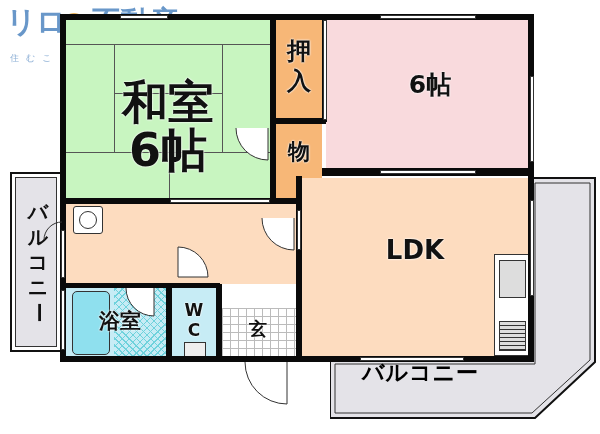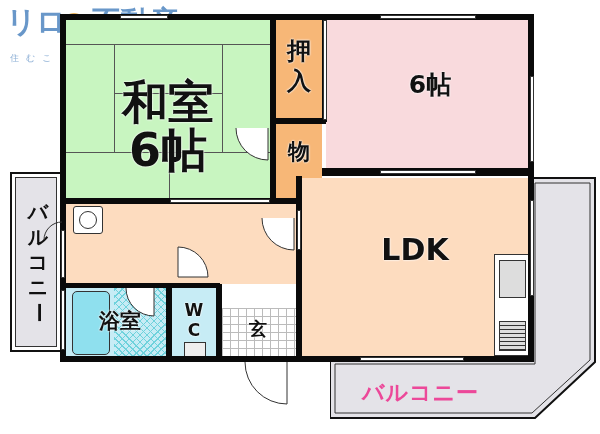--- a/index.html
+++ b/index.html
@@ -29,21 +29,21 @@
     <div>コ</div>
     <div>ニ</div>
     <div style="transform:rotate(90deg)">ー</div>
   </div>
 </div>
 
 <svg class="abs" style="left:330px;top:170px;" width="270" height="264" viewBox="0 0 270 264">
   <polygon points="0,190 0,248 205,248 265,192 265,8 200,8 200,190" fill="#e4e3e8" stroke="#111" stroke-width="2"></polygon>
   <polygon points="5,194 5,243 202,243 260,190 260,13 205,13 205,194" fill="none" stroke="#333" stroke-width="1"></polygon>
 </svg>
-<div class="abs" style="left:362px;top:378px;font-weight:bold;font-size:22px;color:#ec4899;letter-spacing:1px;">バルコニー</div>
+<div class="abs" style="left:362px;top:358px;font-weight:bold;font-size:22px;color:#000000;letter-spacing:1px;">バルコニー</div>
 
 <div class="abs" style="left:62px;top:16px;width:214px;height:184px;background:#c8f5c0;">
 
   <div class="abs" style="left:0;top:28px;width:214px;height:1px;background:#555;"></div>
   <div class="abs" style="left:52px;top:28px;width:1px;height:108px;background:#555;"></div>
   <div class="abs" style="left:160px;top:28px;width:1px;height:108px;background:#555;"></div>
   <div class="abs" style="left:52px;top:77px;width:108px;height:1px;background:#555;"></div>
   <div class="abs" style="left:0;top:136px;width:214px;height:1px;background:#555;"></div>
   <div class="abs" style="left:107px;top:136px;width:1px;height:48px;background:#555;"></div>
 </div>
@@ -65,21 +65,21 @@
 <div class="room-label" style="left:380px;top:56px;width:100px;font-size:25px;line-height:58px;">
   <div>6帖</div>
 </div>
 
 <div class="abs" style="left:66px;top:204px;width:230px;height:80px;background:#fddcbf;"></div>
 <div class="abs" style="left:73px;top:206px;width:30px;height:28px;border:1px solid #333;background:#fff;border-radius:3px;">
   <div class="abs" style="left:5px;top:4px;width:18px;height:18px;border:1px solid #333;border-radius:50%;"></div>
 </div>
 
 <div class="abs" style="left:302px;top:178px;width:228px;height:178px;background:#fddcbf;"></div>
-<div class="room-label" style="left:350px;top:228px;width:130px;font-size:30px;line-height:44px;">
+<div class="room-label" style="left:350px;top:228px;width:130px;font-size:26px;line-height:44px;">
   <div>LDK</div>
 </div>
 
 <div class="abs" style="left:494px;top:254px;width:36px;height:102px;background:#fff;border:1px solid #333;">
   <div class="abs" style="left:4px;top:5px;width:27px;height:38px;border:1px solid #333;background:#ddd;"></div>
   <div class="abs" style="left:4px;top:66px;width:27px;height:30px;border:1px solid #333;background:repeating-linear-gradient(0deg,#333 0 1px,#ddd 1px 4px);"></div>
 </div>
 
 <div class="abs" style="left:66px;top:288px;width:100px;height:70px;background:#c7ecf5;">
   <div class="abs" style="left:6px;top:3px;width:38px;height:64px;background:#8fe0ee;border:1px solid #333;border-radius:5px;"></div>

